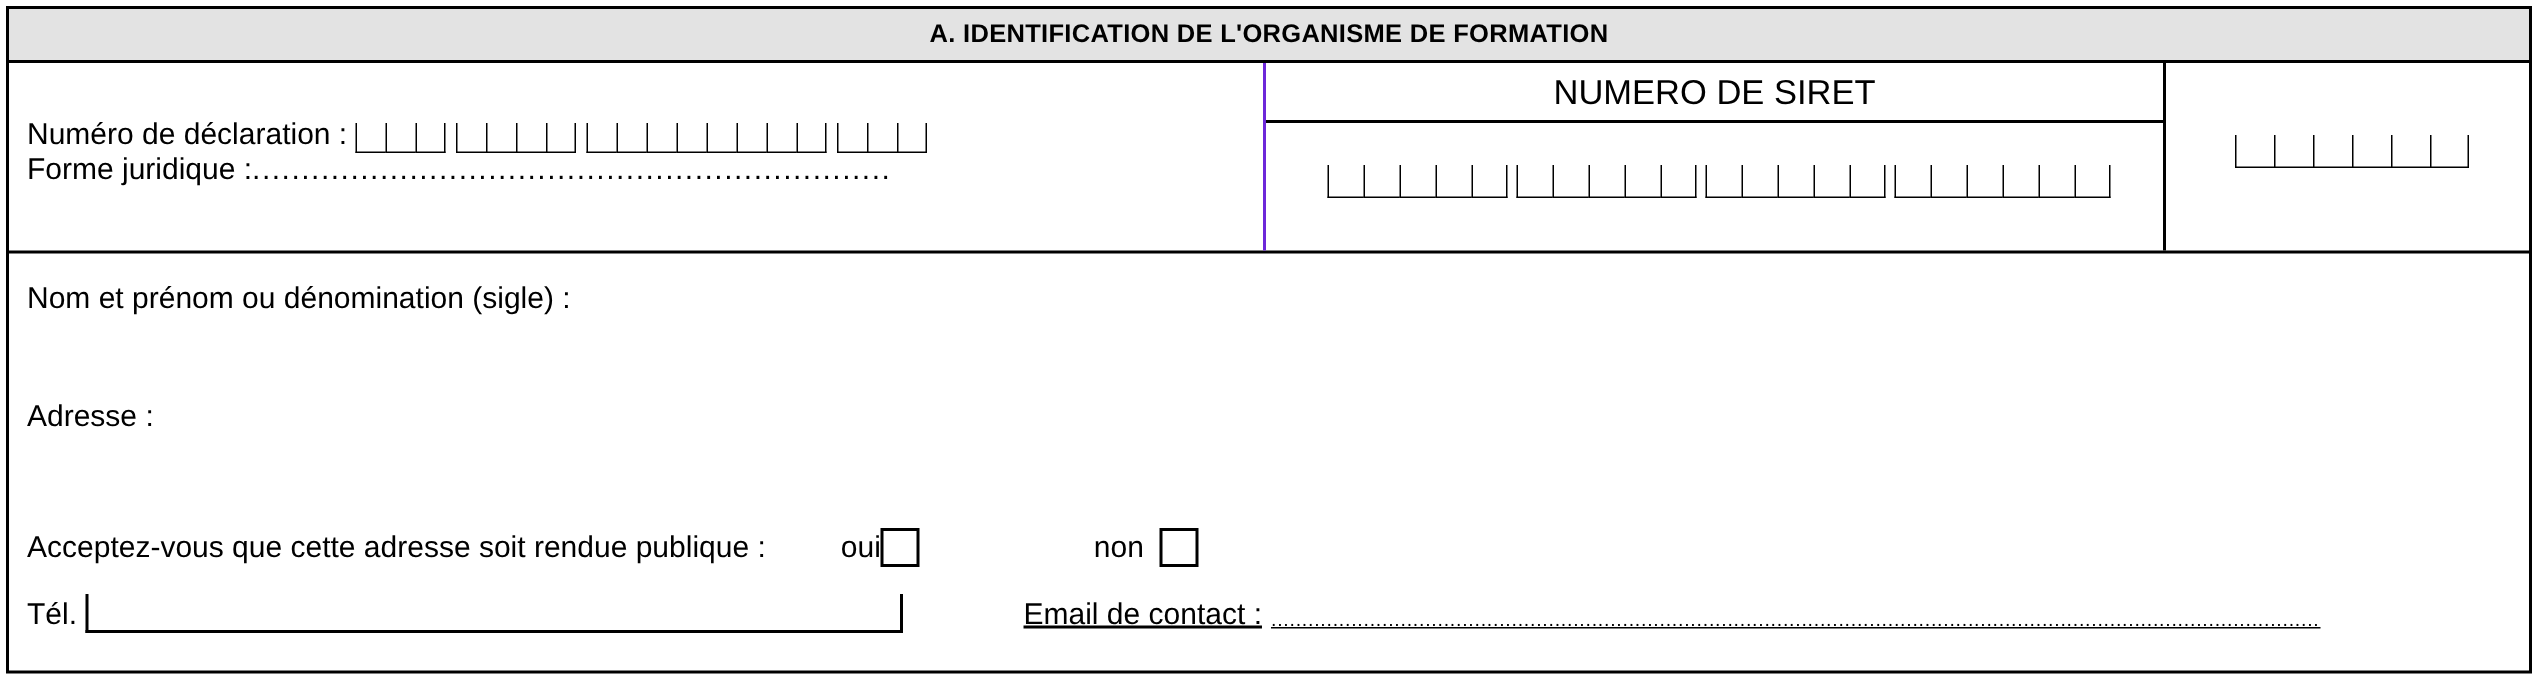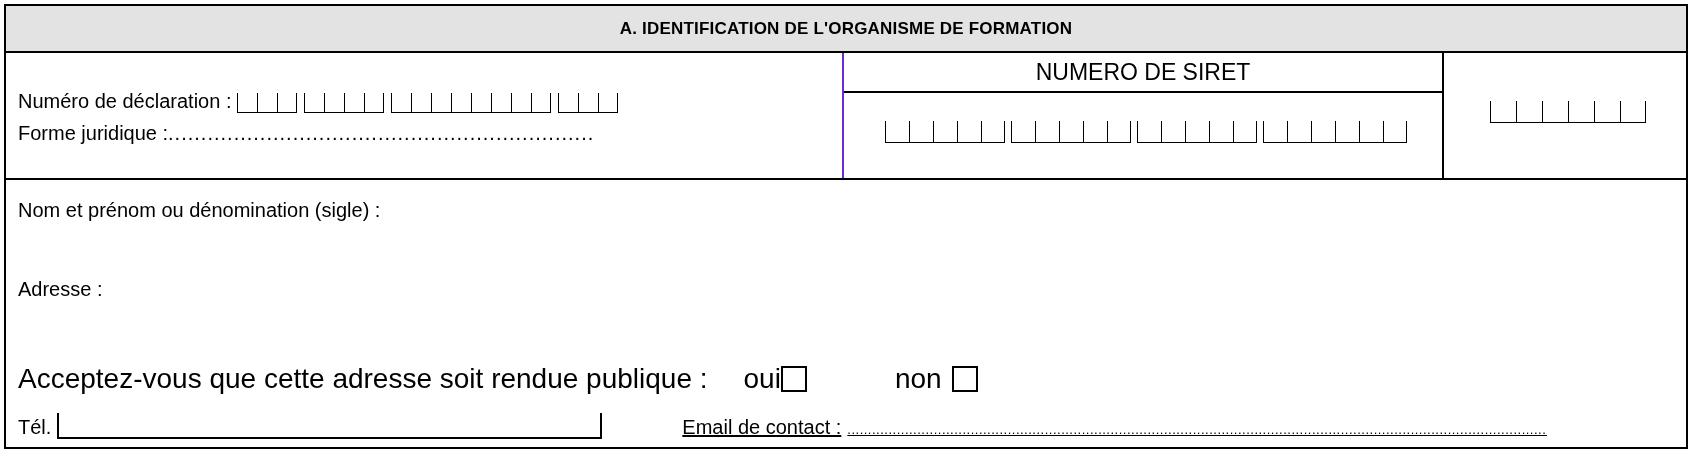--- a/index.html
+++ b/index.html
@@ -23,21 +23,21 @@
     top: 4px;
     width: 1684px;
     height: 445px;
     box-sizing: border-box;
     border: 2px solid #000;
     display: flex;
     flex-direction: column;
   }
   
   .section-header {
-    height: 47px;
+    height: 36px;
     box-sizing: border-box;
     border-bottom: 2px solid #000;
     background: #e3e3e3;
     display: flex;
     align-items: center;
     justify-content: center;
   }
   .section-header .title {
     font-size: 17px;
     font-weight: bold;
@@ -60,21 +60,21 @@
     justify-content: flex-start;
   }
   .line-decl {
     display: flex;
     align-items: flex-end;
     font-size: 20px;
     height: 44px;
   }
   .line-forme {
     display: flex;
-    align-items: center;
+    align-items: flex-start;
     font-size: 20px;
     height: 40px;
   }
   .dots {
     font-size: 20px;
     letter-spacing: 1px;
     white-space: nowrap;
     overflow: hidden;
     display: inline-block;
     max-width: 560px;
@@ -141,21 +141,22 @@
   }
   .lbl {
     font-size: 20px;
   }
   .line-nom { margin-top: 7px; }
   .line-adresse { margin-top: 56px; }
   .line-public {
     margin-top: 62px;
     display: flex;
     align-items: center;
-    font-size: 28px;
+    font-size: 20px;
+    gap: 14px;
   }
   .line-public .opt {
     display: inline-flex;
     align-items: center;
   }
   .line-public .q { margin-right: 36px; }
   .line-public .oui-label { }
   .line-public .non-label { margin-right: 10px; }
   .spacer-opts { width: 88px; }
   .checkbox {

